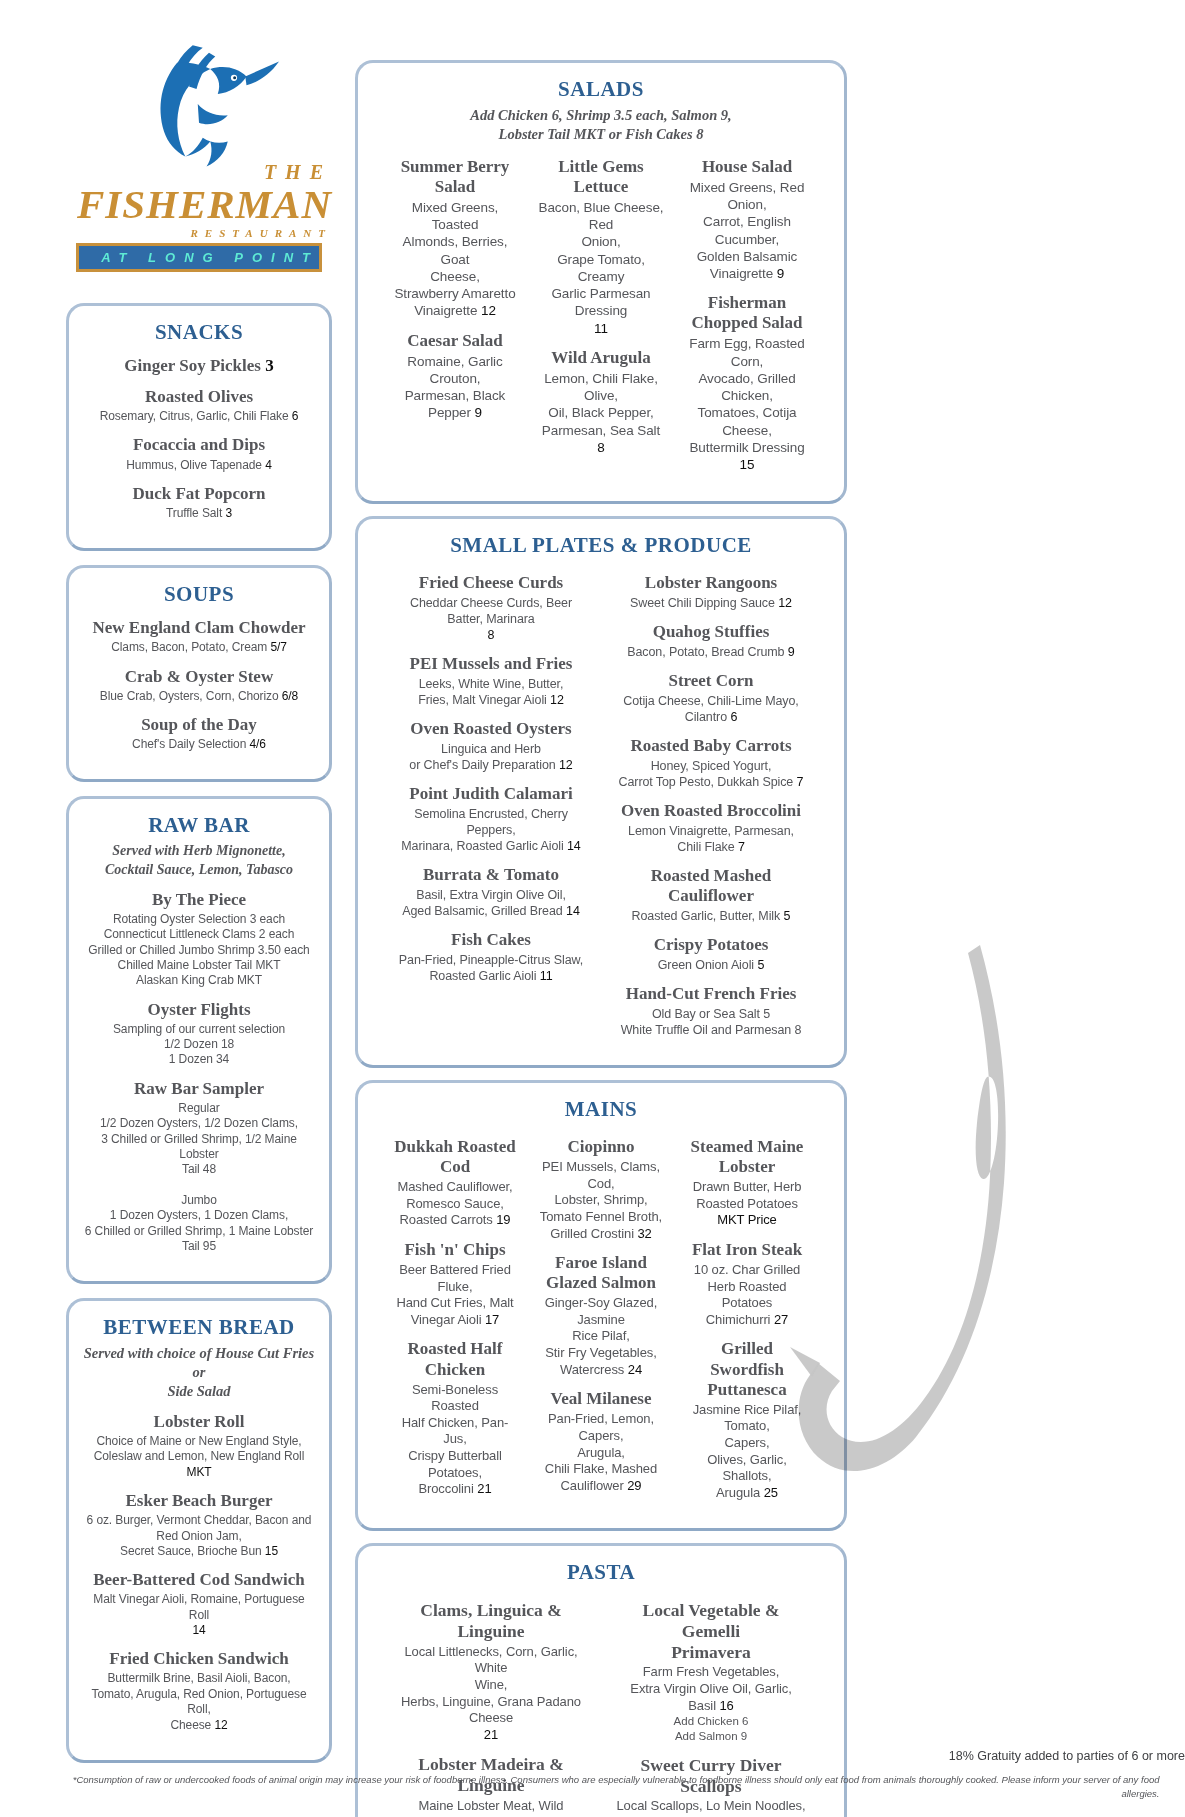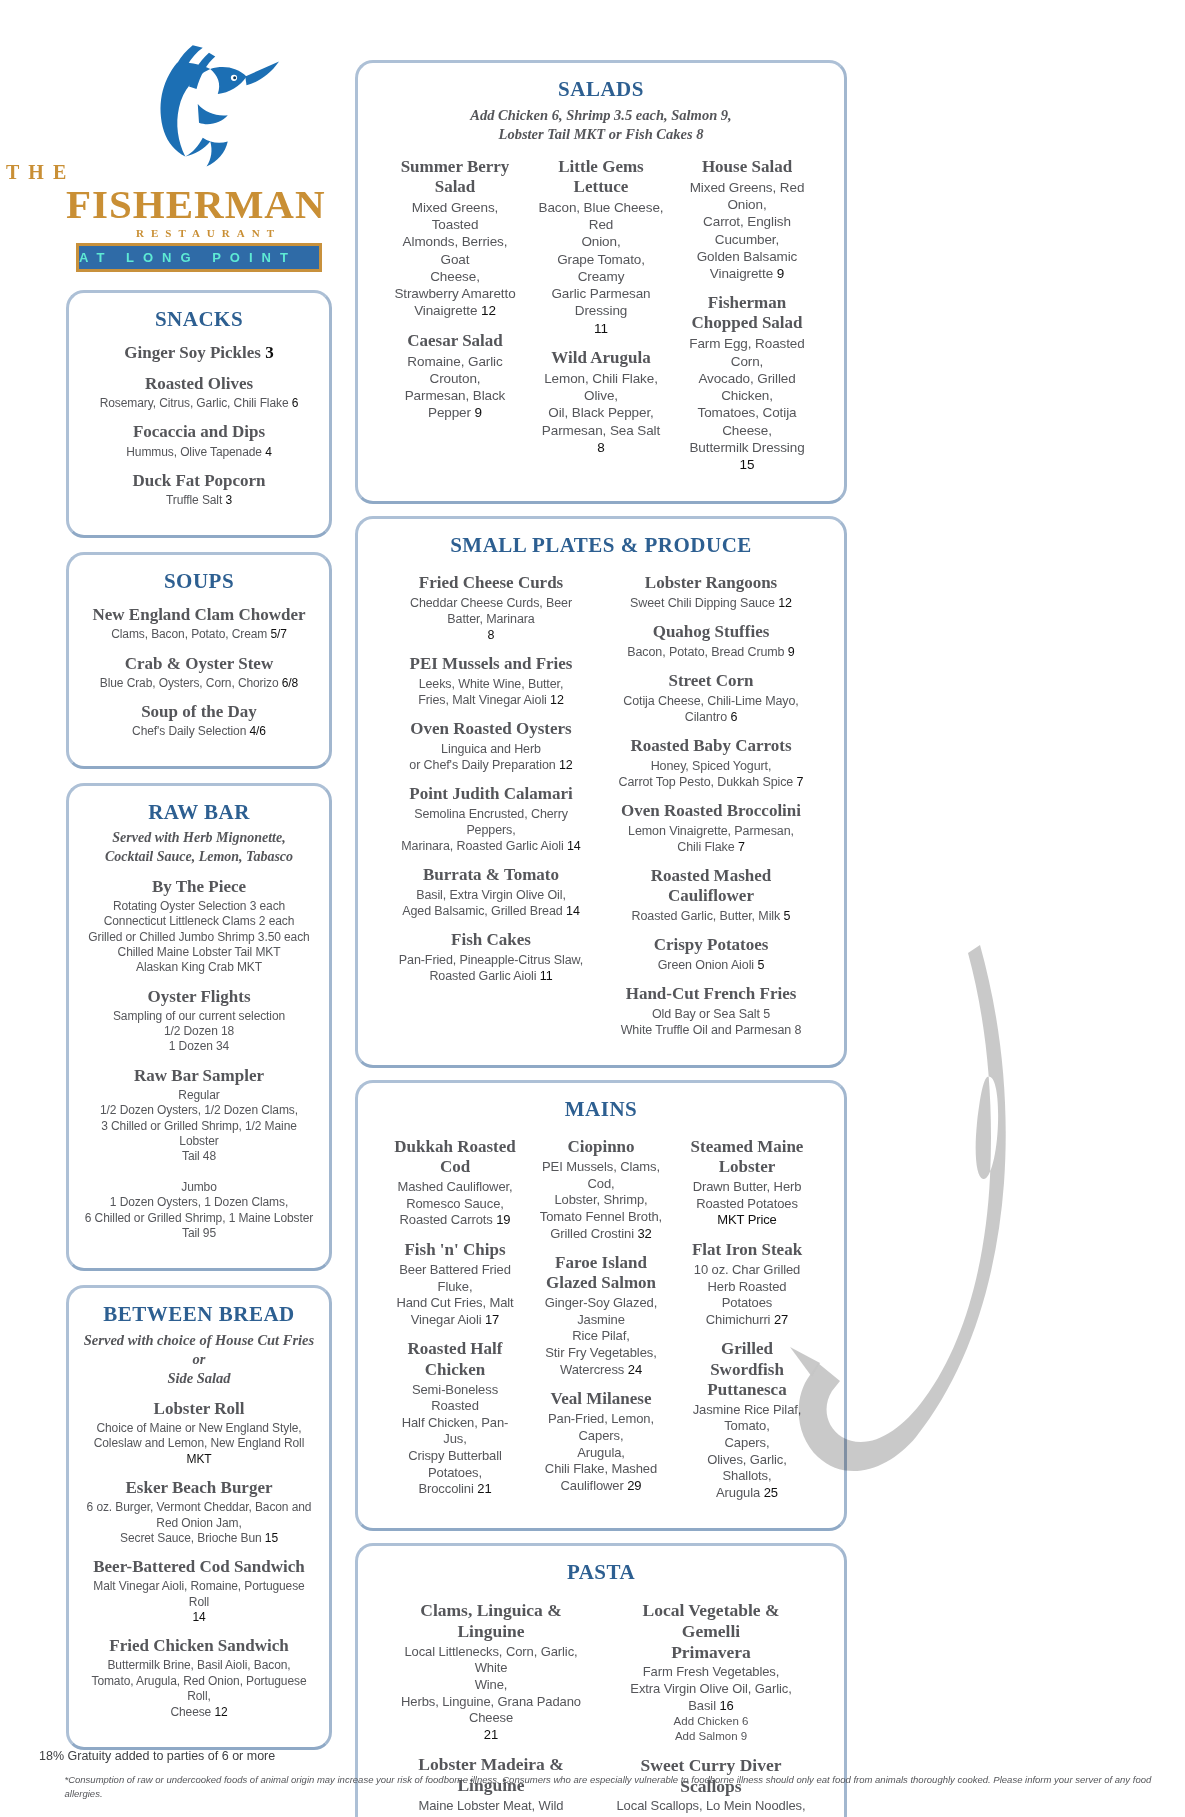--- a/index.html
+++ b/index.html
@@ -3,21 +3,21 @@
 <meta charset="utf-8">
 <style>
   html,body{margin:0;padding:0;background:#fff;}
   .page{position:relative;width:1185px;height:1817px;background:#fff;overflow:hidden;
         font-family:"Liberation Sans",sans-serif;color:#55565a;}
   .layout{display:flex;gap:23px;padding:44px 0 0 66px;align-items:flex-start;}
   .leftcol{width:266px;display:flex;flex-direction:column;gap:14px;flex:none;}
   .rightcol{width:492px;display:flex;flex-direction:column;gap:12px;flex:none;margin-top:16px;}
 
   
-  .logo{width:266px;text-align:left;margin-bottom:4px;}
+  .logo{width:266px;text-align:right;margin-bottom:17px;font-style:italic;}
   .logo-fish{display:block;margin:0 auto -8px auto;}
   .logo-the{font-family:"Liberation Serif",serif;font-weight:bold;color:#c98f35;
             font-size:20px;letter-spacing:9px;margin-left:-60px;}
   .logo-name{font-family:"Liberation Serif",serif;font-weight:bold;color:#c98f35;
              font-size:41px;letter-spacing:1px;line-height:1;}
   .logo-rest{font-family:"Liberation Serif",serif;font-weight:bold;color:#c98f35;
              font-size:11px;letter-spacing:7px;margin:2px 0 4px 70px;}
   .logo-banner{background:#2f6ba7;border:3px solid #c8913c;color:#5eead4;
                font-weight:bold;font-size:13px;letter-spacing:9px;padding:4px 0;
                width:240px;margin:0 auto;}
@@ -38,21 +38,21 @@
   .price{color:#0f0f0f;}
   .cols2{display:grid;grid-template-columns:1fr 1fr;column-gap:30px;padding:0 24px;}
   .cols3{display:grid;grid-template-columns:1fr 1fr 1fr;column-gap:20px;padding:0 20px;}
   .sp .idesc{font-size:12.5px;}
   .mains .idesc{font-size:13px;}
   .salads .idesc{font-size:13.5px;}
   .pasta .iname{font-size:17.5px;}
   .pasta .idesc{font-size:13px;}
 
   
-  .footer{position:absolute;left:0;right:0;bottom:16px;text-align:left;margin-left:39px;}
+  .footer{position:absolute;left:0;right:0;bottom:16px;text-align:right;margin-left:39px;}
   .gratuity{font-size:12.5px;color:#3f4043;margin-bottom:10px;}
   .disclaimer{font-size:9.5px;font-style:italic;color:#55565a;max-width:1095px;
               margin:0 auto;line-height:1.45;}
 
   
   .hook{position:absolute;left:788px;top:945px;width:250px;height:625px;z-index:5;
         pointer-events:none;mix-blend-mode:multiply;}
 </style>
 </head>
 <body>

